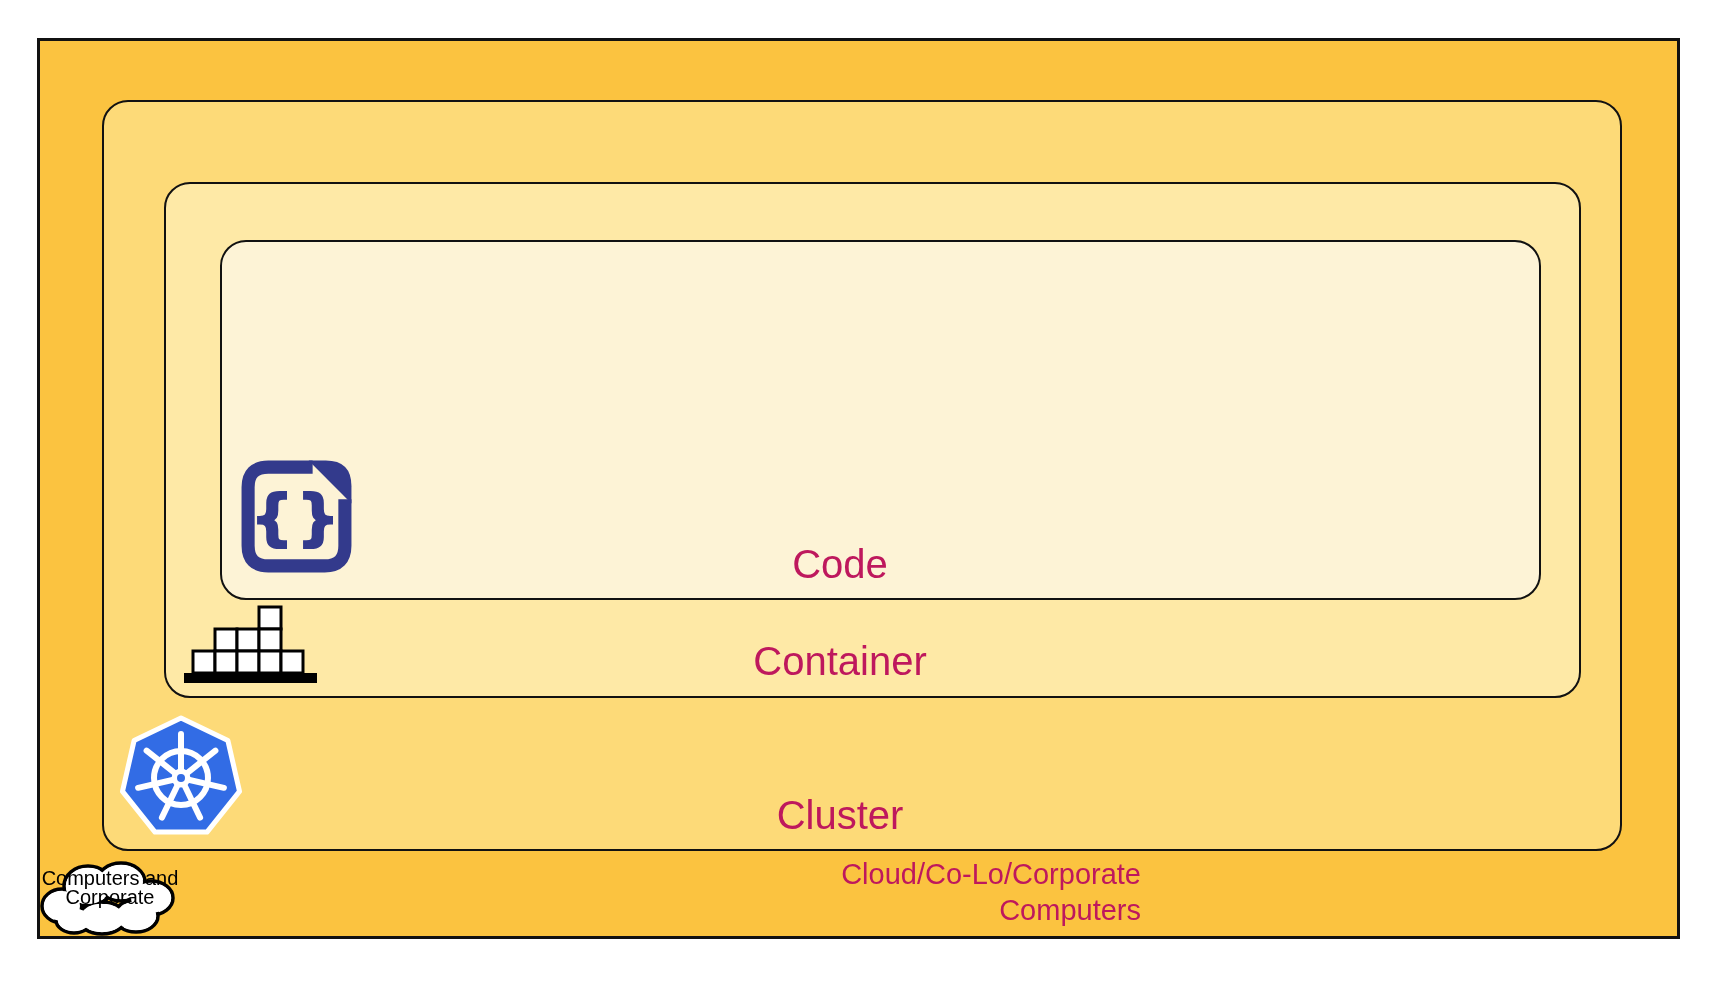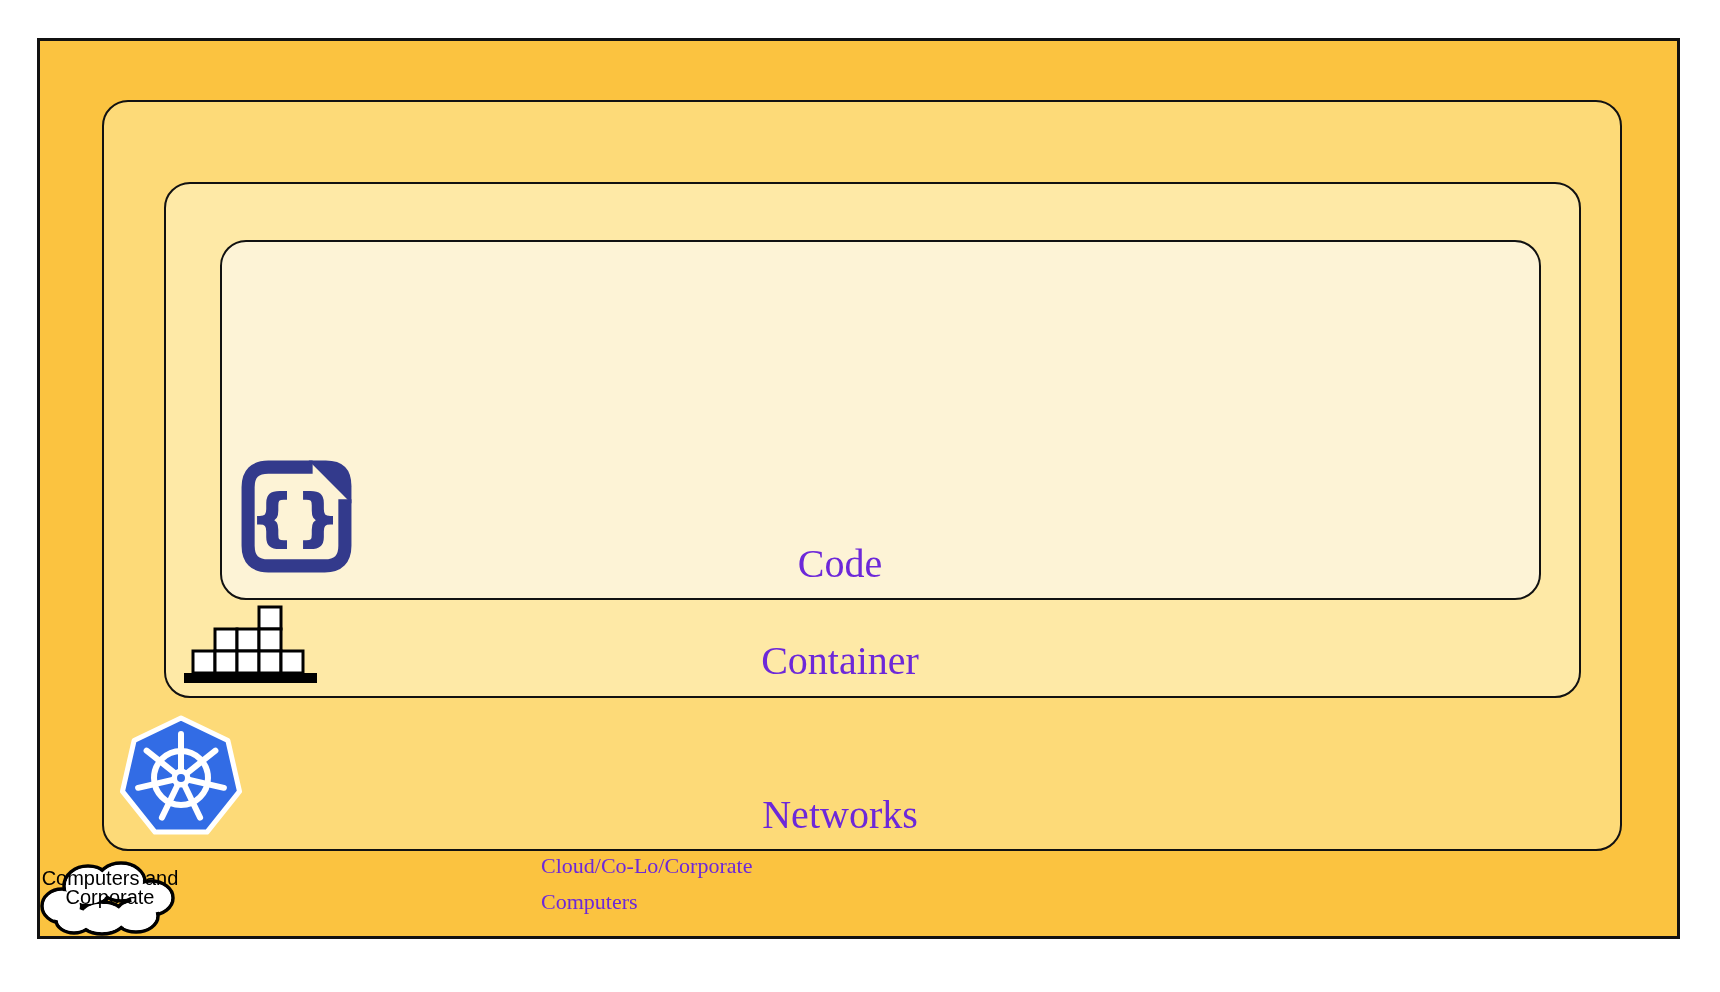--- a/index.html
+++ b/index.html
@@ -3,25 +3,25 @@
 <meta charset="utf-8">
 <style>
   html,body{margin:0;padding:0;background:#ffffff;}
   body{font-family:"Liberation Sans",sans-serif;}
   .canvas{position:relative;width:1720px;height:992px;background:#ffffff;overflow:hidden;}
   .box{position:absolute;box-sizing:border-box;border:2.5px solid #111;}
   .box-datacenter{left:37px;top:38px;width:1643px;height:901px;border-width:3px;}
   .box-cluster{left:62px;top:59px;width:1520px;height:751px;border-radius:26px;}
   .box-container{left:60px;top:80px;width:1417px;height:516px;border-radius:26px;}
   .box-code{left:54px;top:56px;width:1321px;height:360px;border-radius:26px;}
-  .layer-label{position:absolute;transform:translateX(-50%);font-size:40px;color:#6d28d9;white-space:nowrap;line-height:1;font-family:Liberation Serif, serif;}
+  .layer-label{position:absolute;transform:translateX(-50%);font-size:40px;color:#be185d;white-space:nowrap;line-height:1;}
   .label-code{left:618px;bottom:14px;}
   .label-container{left:674px;bottom:15px;}
   .label-cluster{left:736px;bottom:14px;}
-  .label-datacenter{left:801px;bottom:16px;font-size:22px;line-height:36px;text-align:left;white-space:normal;width:600px;}
+  .label-datacenter{left:801px;bottom:8px;font-size:29px;line-height:36px;text-align:right;white-space:normal;width:600px;}
   .icon{position:absolute;}
   .icon-codefile{left:14px;top:214px;width:121px;height:121px;}
   .icon-bricks{left:14px;top:421px;width:140px;height:80px;}
   .icon-k8s{left:16px;top:608px;width:122px;height:130px;}
   .cloud-wrap{position:absolute;left:36px;top:848px;width:148px;height:92px;z-index:5;}
   .cloud-wrap svg{position:absolute;left:0;top:0;}
   .cloud-text{position:absolute;left:0;right:0;top:21px;text-align:center;font-size:20px;line-height:19px;color:#000;}
 </style>
 </head>
 <body>
@@ -73,21 +73,21 @@
           <line x1="61" y1="66" x2="103.9" y2="75.8"></line>
           <line x1="61" y1="66" x2="80.1" y2="105.6"></line>
           <line x1="61" y1="66" x2="41.9" y2="105.6"></line>
           <line x1="61" y1="66" x2="18.1" y2="75.8"></line>
           <line x1="61" y1="66" x2="26.6" y2="38.6"></line>
         </g>
         <circle cx="61" cy="66" r="9.5" fill="#FFFFFF"></circle>
         <circle cx="61" cy="66" r="4" fill="#326CE5"></circle>
       </svg>
 
-      <div class="layer-label label-cluster">Networks</div>
+      <div class="layer-label label-cluster">Cluster</div>
     </div>
 
     <div class="layer-label label-datacenter">
       <span>Cloud/Co-Lo/Corporate</span><br>
       <span>Computers</span>
     </div>
   </div>
 
   <div class="cloud-wrap">
     <svg width="148" height="92" viewBox="0 0 148 92">

